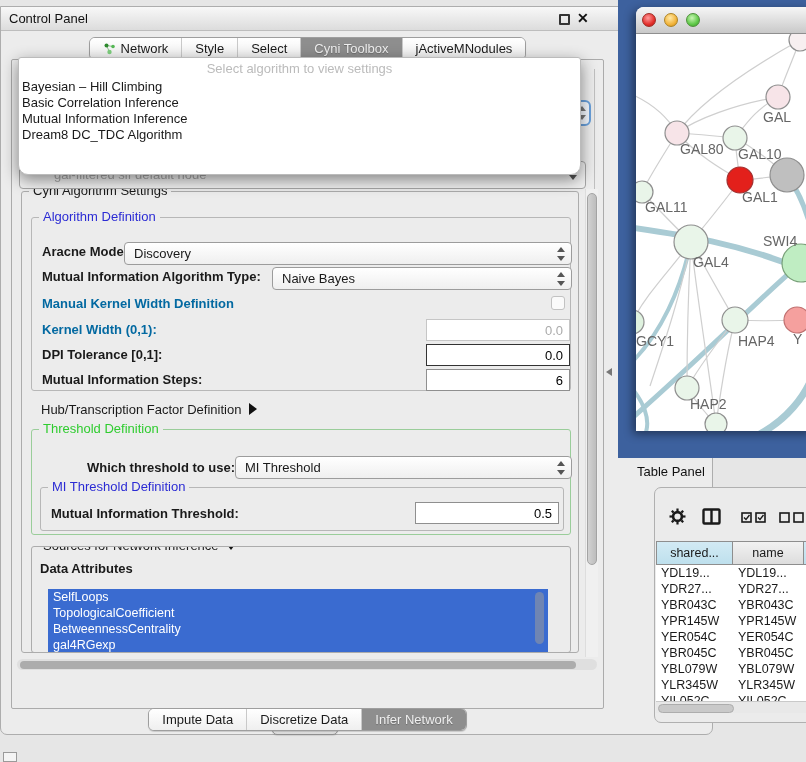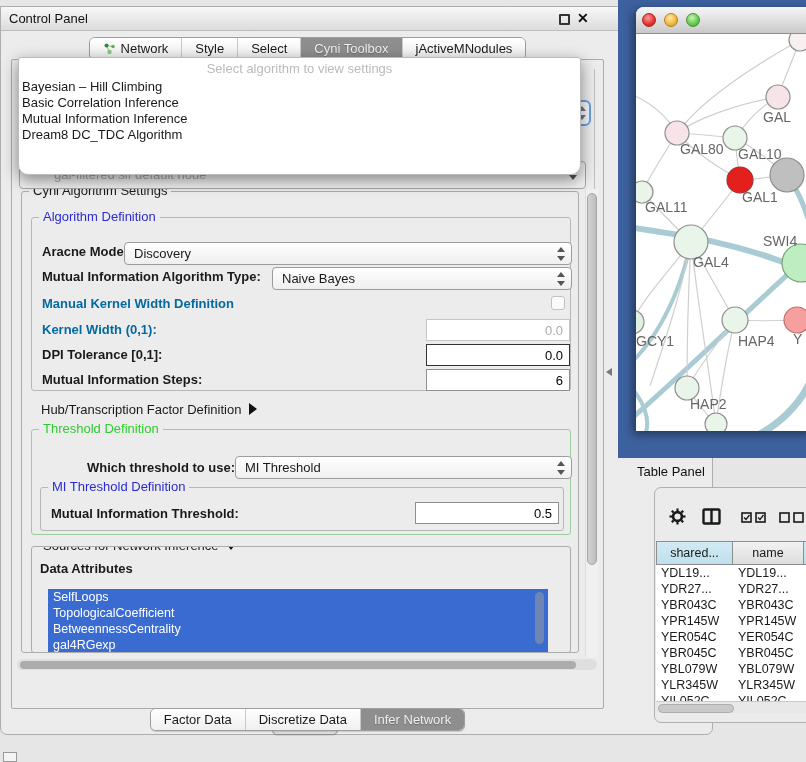--- a/index.html
+++ b/index.html
@@ -265,21 +265,21 @@
     </div>
   <div class="vscroll">
       <div class="thumb"></div>
     </div>
 
   <div class="apply-btn">Apply</div>
 
   <div class="tabbar" style="top:701px;">
     <div class="tabs">
       <div class="tab">
-          <span>Factor Data</span>
+          <span>Impute Data</span>
         </div>
       <div class="tab">
           <span>Discretize Data</span>
         </div>
       <div class="tab selected">
           <span>Infer Network</span>
         </div>
     </div>
   </div>
 </div>

